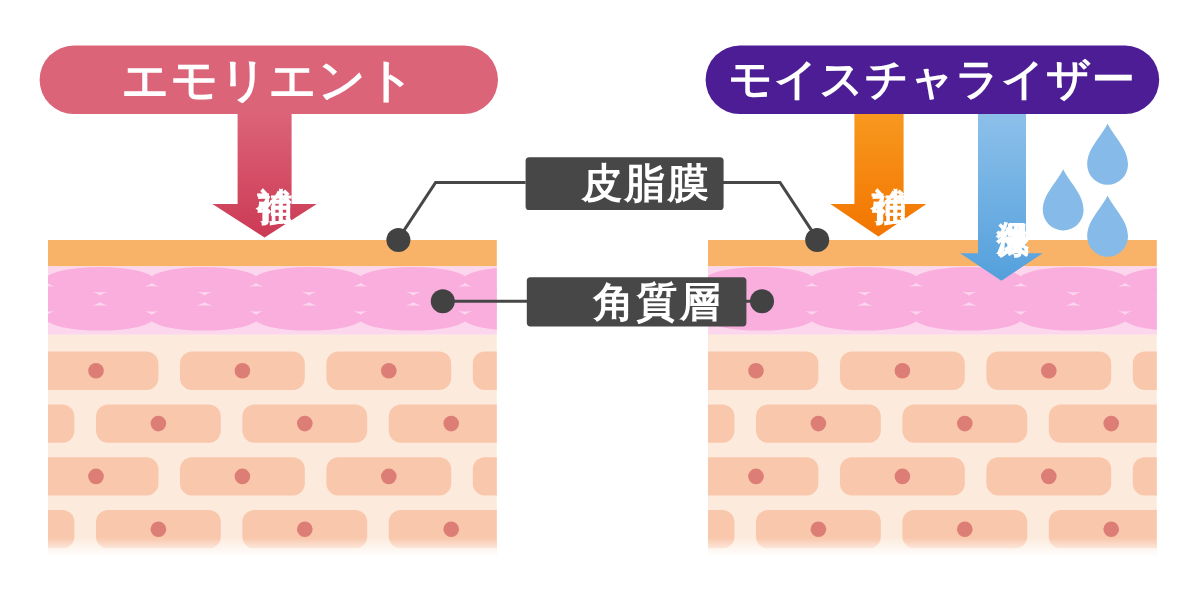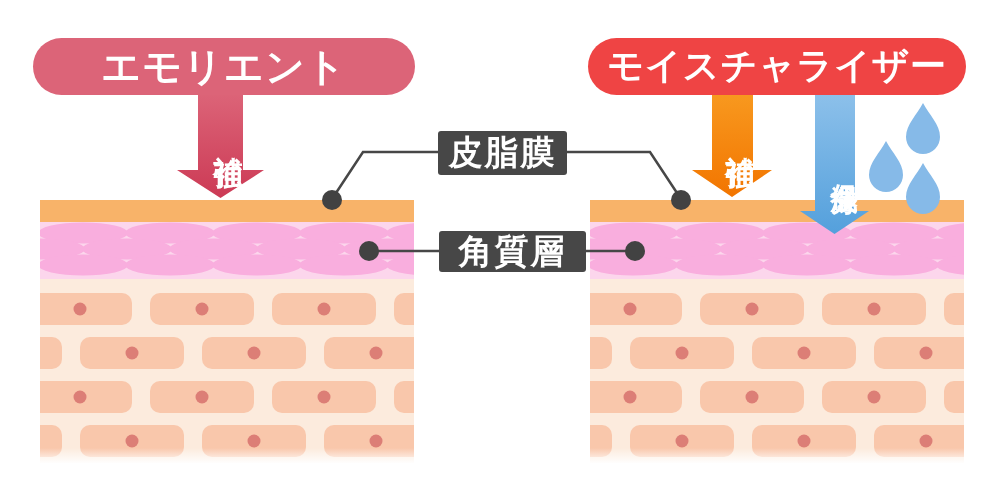--- a/index.html
+++ b/index.html
@@ -6,31 +6,31 @@
   #stage{
     position:relative;width:1000px;height:500px;overflow:hidden;background:#ffffff;
     font-family:"Liberation Sans","DejaVu Sans",sans-serif;
   }
   .abs{position:absolute;}
   .pill{
     color:#fff;font-weight:bold;text-align:center;border-radius:29px;
     display:flex;align-items:center;justify-content:center;letter-spacing:1px;
   }
   .pill-left{left:33px;top:38px;width:382px;height:57px;background:#dc6478;font-size:39px;}
-  .pill-right{left:588px;top:38px;width:378px;height:57px;background:#ef4444;font-size:36px;}
+  .pill-right{left:588px;top:38px;width:378px;height:57px;background:#4c1d95;font-size:36px;}
   .vtext{
     writing-mode:vertical-rl;text-orientation:upright;color:#fff;font-weight:bold;
     text-align:center;letter-spacing:2px;line-height:1;
   }
   .v-reinforce-left{left:199px;top:100px;width:44px;height:68px;font-size:30px;}
   .v-reinforce-right{left:711px;top:100px;width:44px;height:68px;font-size:30px;}
   .v-moist{left:813px;top:102px;width:44px;height:126px;font-size:27px;letter-spacing:1px;}
   .tagbox{
     background:#474747;color:#fff;font-weight:bold;text-align:center;border-radius:3px;
-    display:flex;align-items:center;justify-content:center;letter-spacing:2px;
+    display:flex;align-items:center;justify-content:center;letter-spacing:2px;padding-left:36px;
   }
   .tag-sebum{left:438px;top:131px;width:129px;height:44px;font-size:34px;}
   .tag-keratin{left:439px;top:231px;width:147px;height:41px;font-size:34px;}
   svg{display:block;}
 </style>
 </head>
 <body>
 
 <div id="stage">
 

